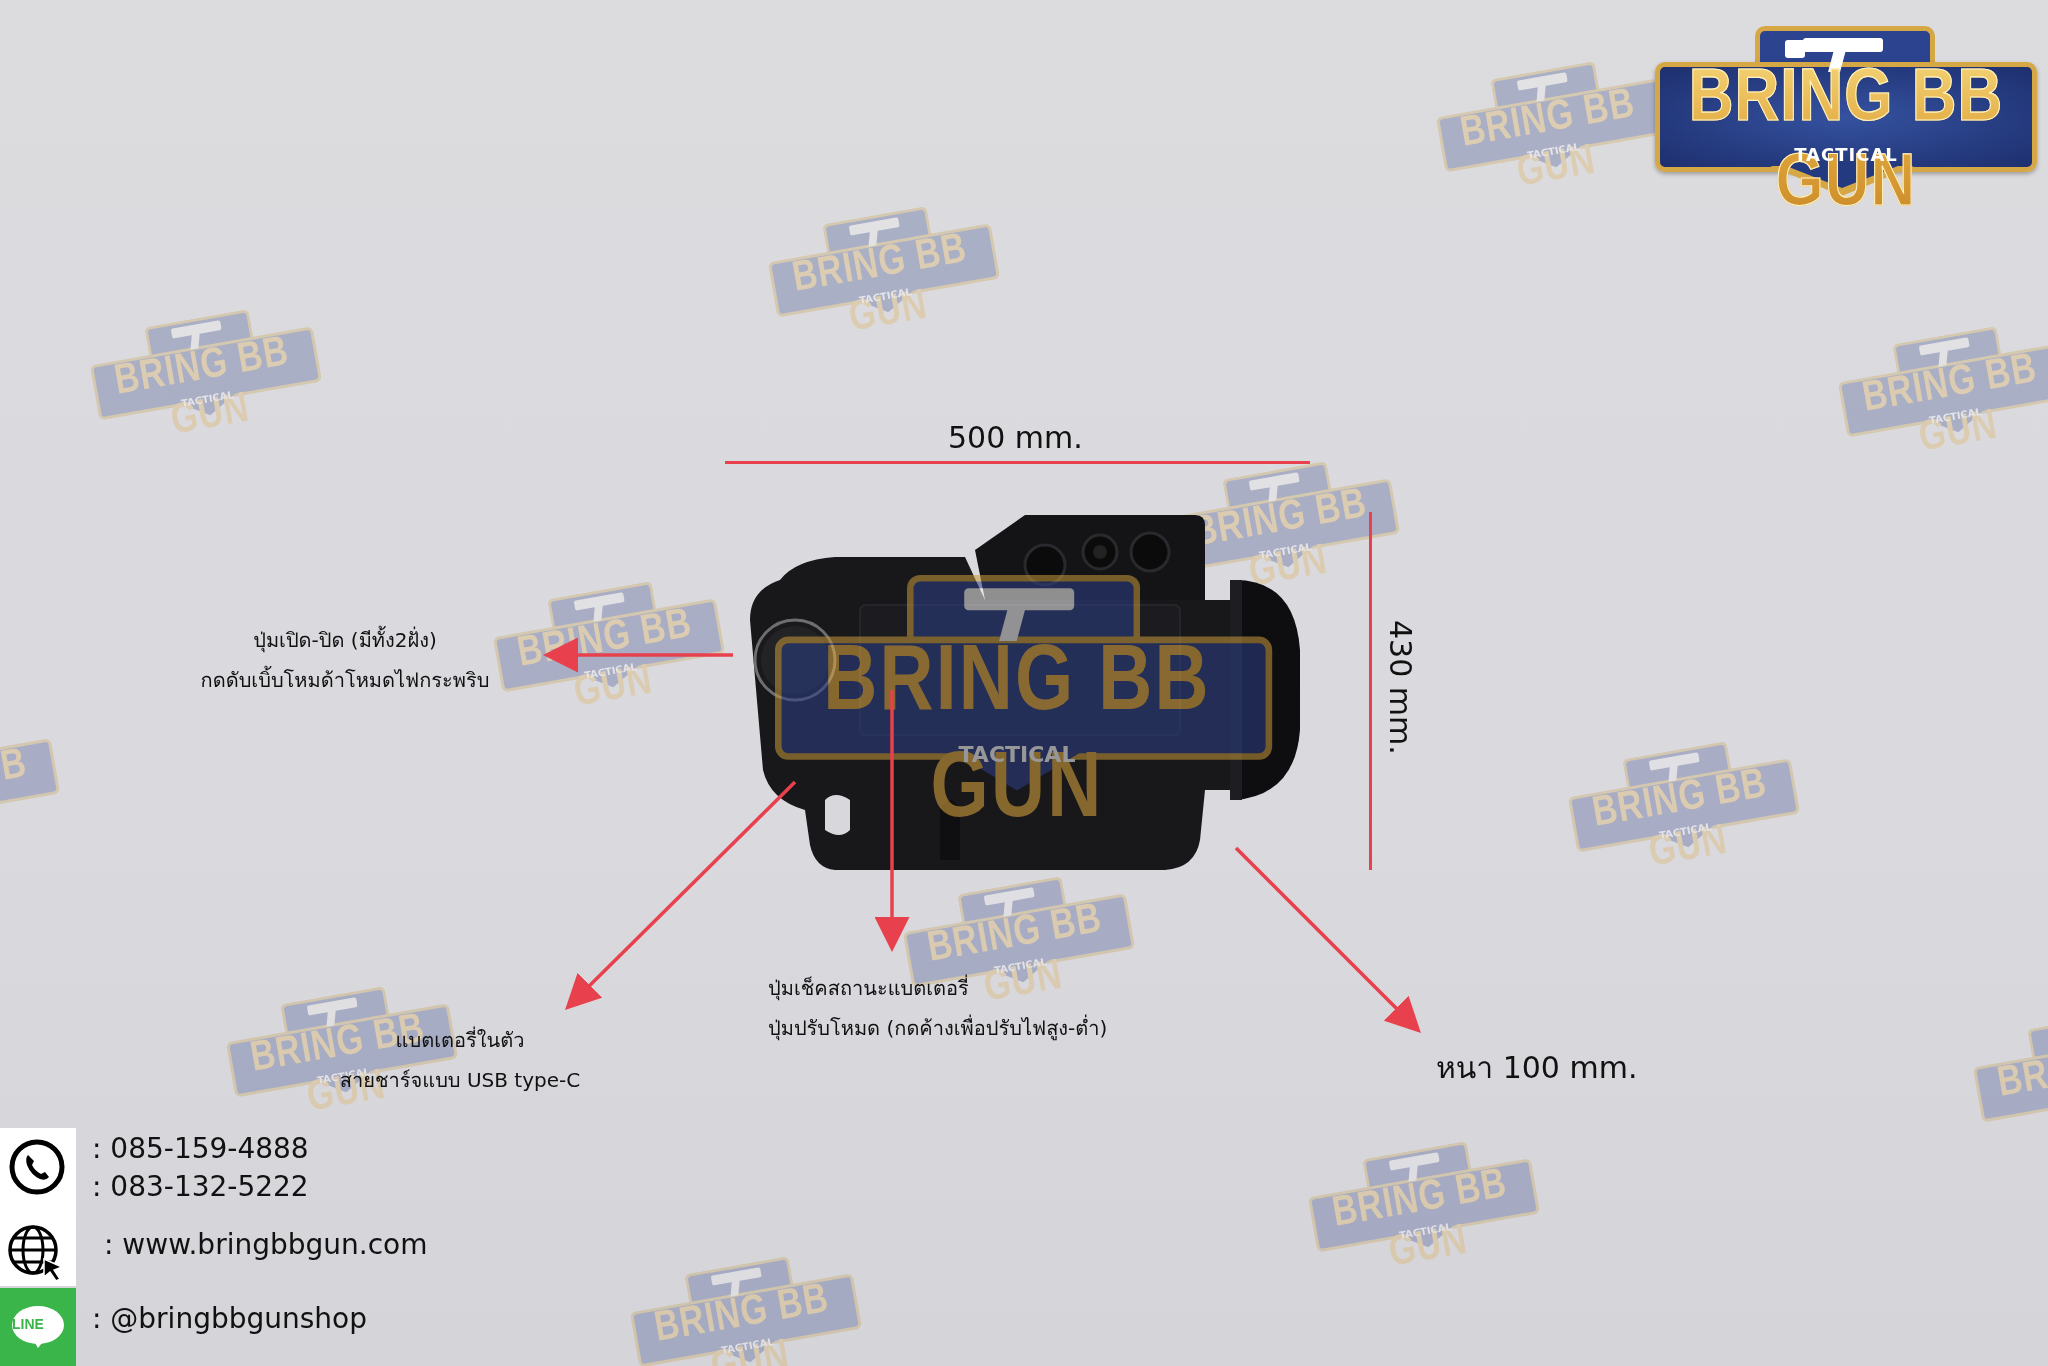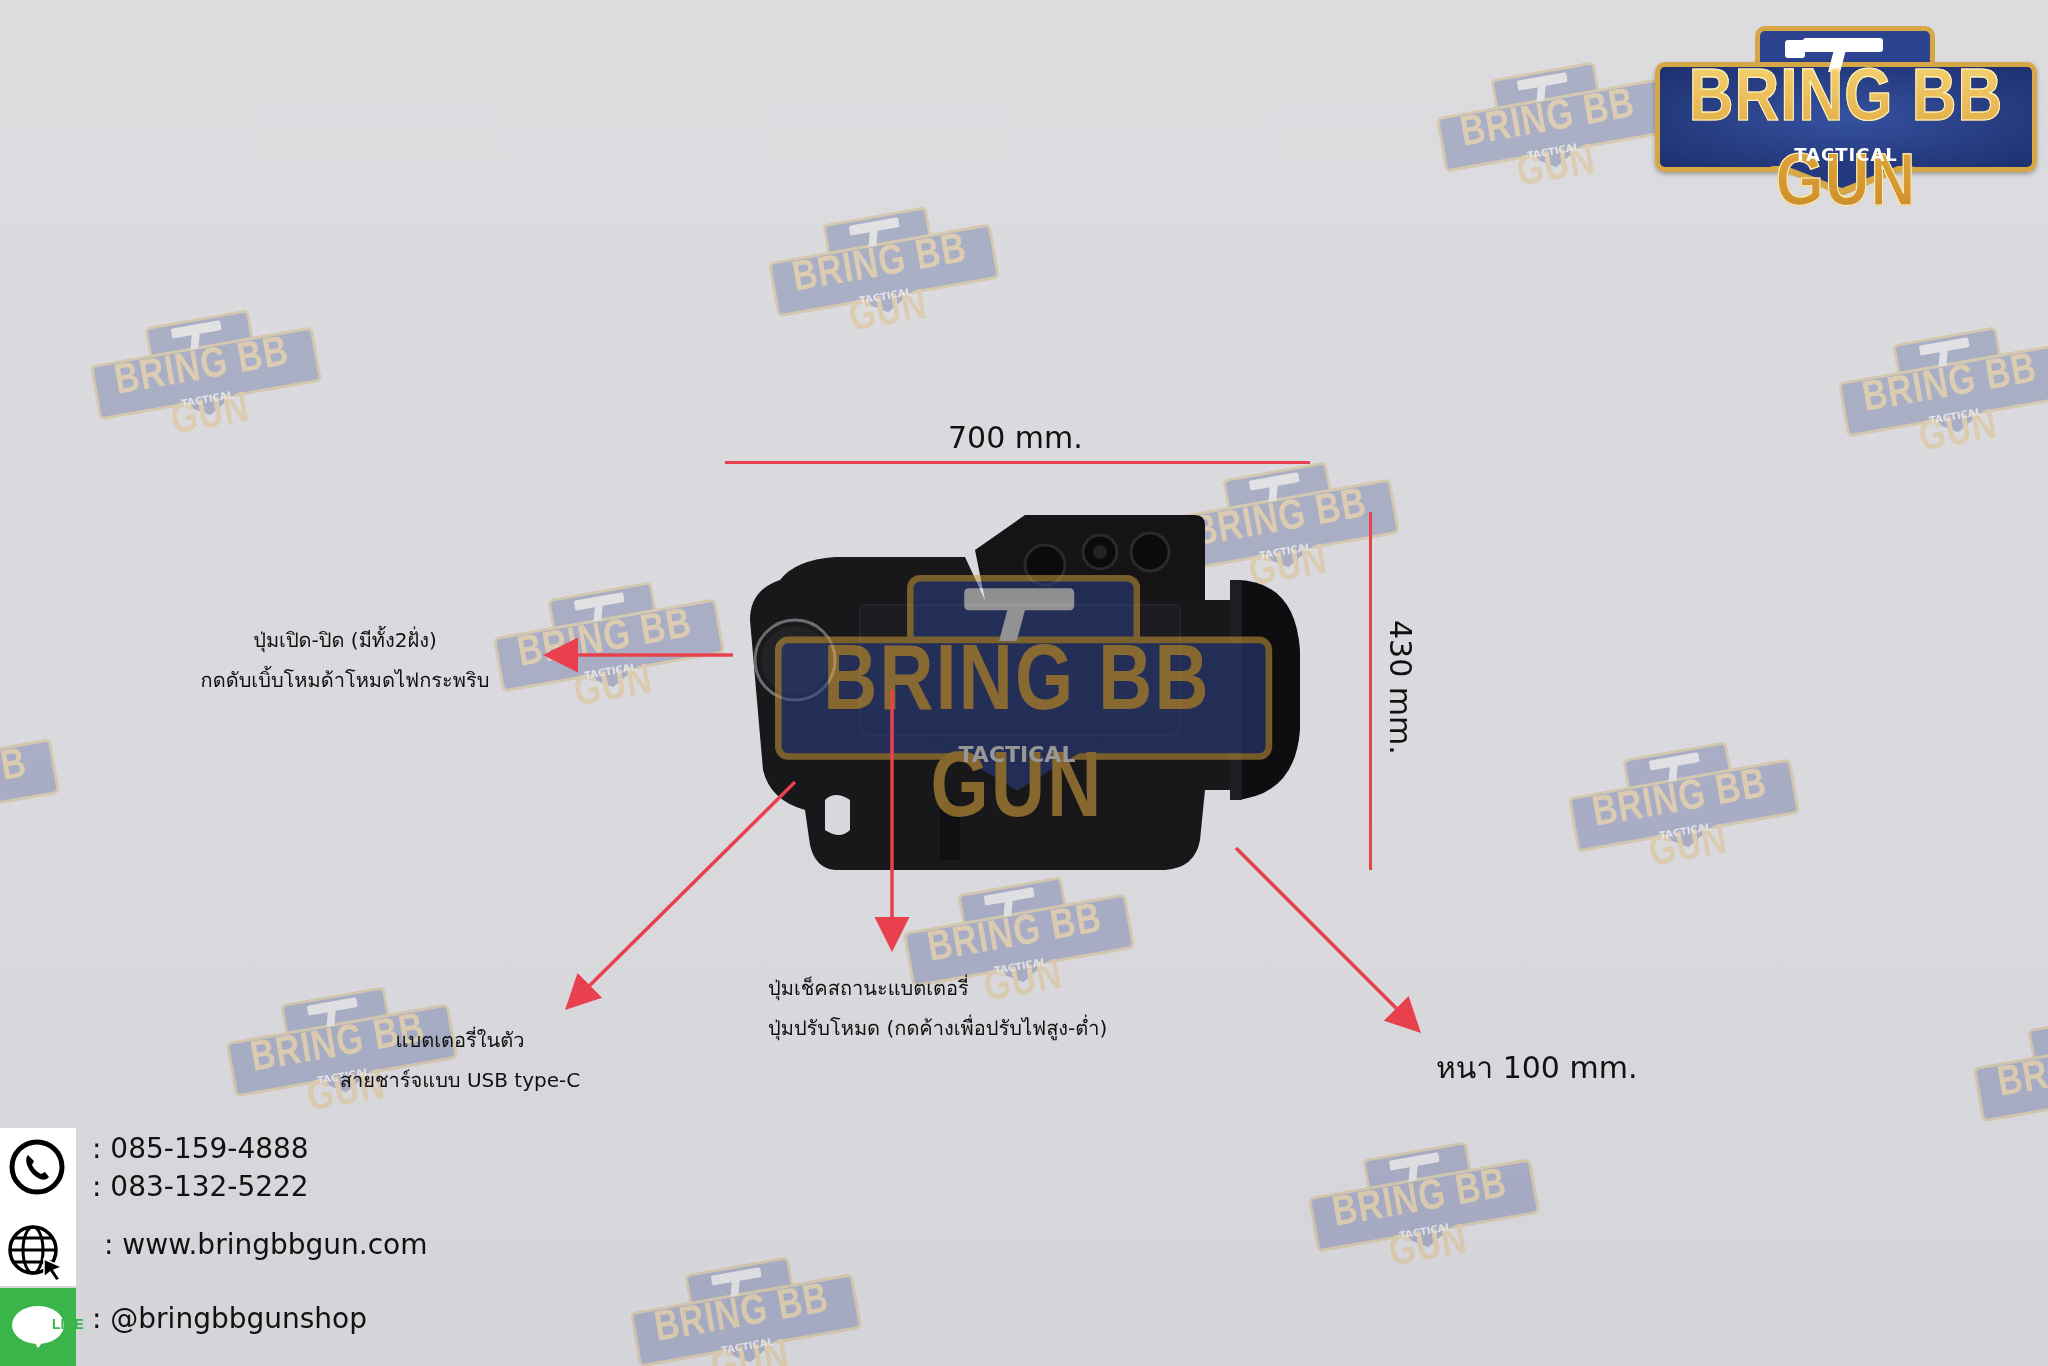--- a/index.html
+++ b/index.html
@@ -37,21 +37,21 @@
   
   .device{position:absolute;left:725px;top:510px;}
   
   .label{position:absolute;font-size:20px;line-height:40px;color:#111;white-space:nowrap;}
   .center{text-align:center;}
   
   .contact-col{position:absolute;left:0;top:1128px;width:76px;height:158px;background:#fff;}
   .line-box{position:absolute;left:0;top:1288px;width:76px;height:78px;background:#3ab54a;}
   .line-bubble{position:absolute;left:12px;top:18px;width:52px;height:38px;background:#fff;border-radius:50%;}
   .line-bubble::after{content:"";position:absolute;left:20px;top:32px;border-left:6px solid transparent;border-right:8px solid transparent;border-top:10px solid #fff;}
-  .line-txt{position:absolute;left:0;top:10px;width:32px;text-align:center;font-size:14px;font-weight:bold;color:#3ab54a;font-family:"Liberation Sans",sans-serif;padding-left:40px;}
+  .line-txt{position:absolute;left:0;top:10px;width:32px;text-align:center;font-size:14px;font-weight:bold;color:#3ab54a;font-family:"Liberation Sans",sans-serif;}
   .ctext{position:absolute;left:92px;font-size:28px;color:#111;white-space:nowrap;}
 </style>
 </head>
 <body>
 
 <div class="wm" style="left:770px;top:215px;">
     <div class="logo-badge">
       <div class="top"></div>
       <div class="plate"></div>
       <div class="bottom"></div>
@@ -228,21 +228,21 @@
     <marker id="ah" markerWidth="10" markerHeight="10" refX="8" refY="5" orient="auto" markerUnits="strokeWidth">
       <path d="M0 0 L10 5 L0 10 Z" fill="#e8404d"></path>
     </marker>
   </defs>
   <line x1="733" y1="655" x2="550" y2="655" stroke="#e8404d" stroke-width="3.5" marker-end="url(#ah)"></line>
   <line x1="795" y1="782" x2="570" y2="1005" stroke="#e8404d" stroke-width="3.5" marker-end="url(#ah)"></line>
   <line x1="892" y1="690" x2="892" y2="945" stroke="#e8404d" stroke-width="3.5" marker-end="url(#ah)"></line>
   <line x1="1236" y1="848" x2="1416" y2="1028" stroke="#e8404d" stroke-width="3.5" marker-end="url(#ah)"></line>
 </svg>
 
-<div class="label" style="left:948px;top:418px;font-size:30px;">700 mm.</div>
+<div class="label" style="left:948px;top:418px;font-size:30px;">500 mm.</div>
 <div class="label" style="left:1378px;top:660px;font-size:30px;transform:rotate(90deg);transform-origin:left top;left:1420px;top:620px;">430 mm.</div>
 <div class="label" style="left:1436px;top:1048px;font-size:30px;">หนา 100 mm.</div>
 
 <div class="label center" style="left:130px;top:620px;width:430px;">
   <div>ปุ่มเปิด-ปิด (มีทั้ง2ฝั่ง)</div>
   <div>กดดับเบิ้บโหมด้าโหมดไฟกระพริบ</div>
 </div>
 <div class="label center" style="left:280px;top:1020px;width:360px;">
   <div>แบตเตอรี่ในตัว</div>
   <div>สายชาร์จแบบ USB type-C</div>

